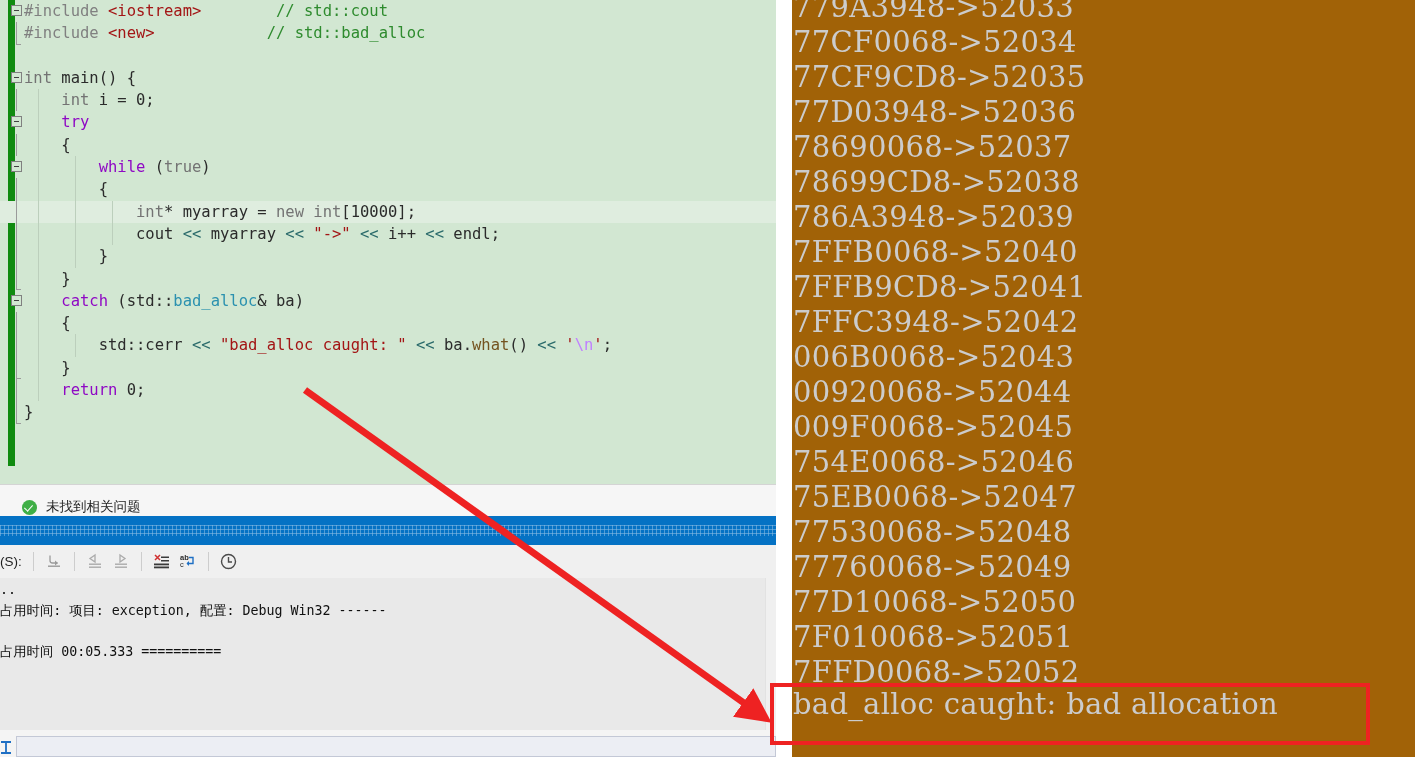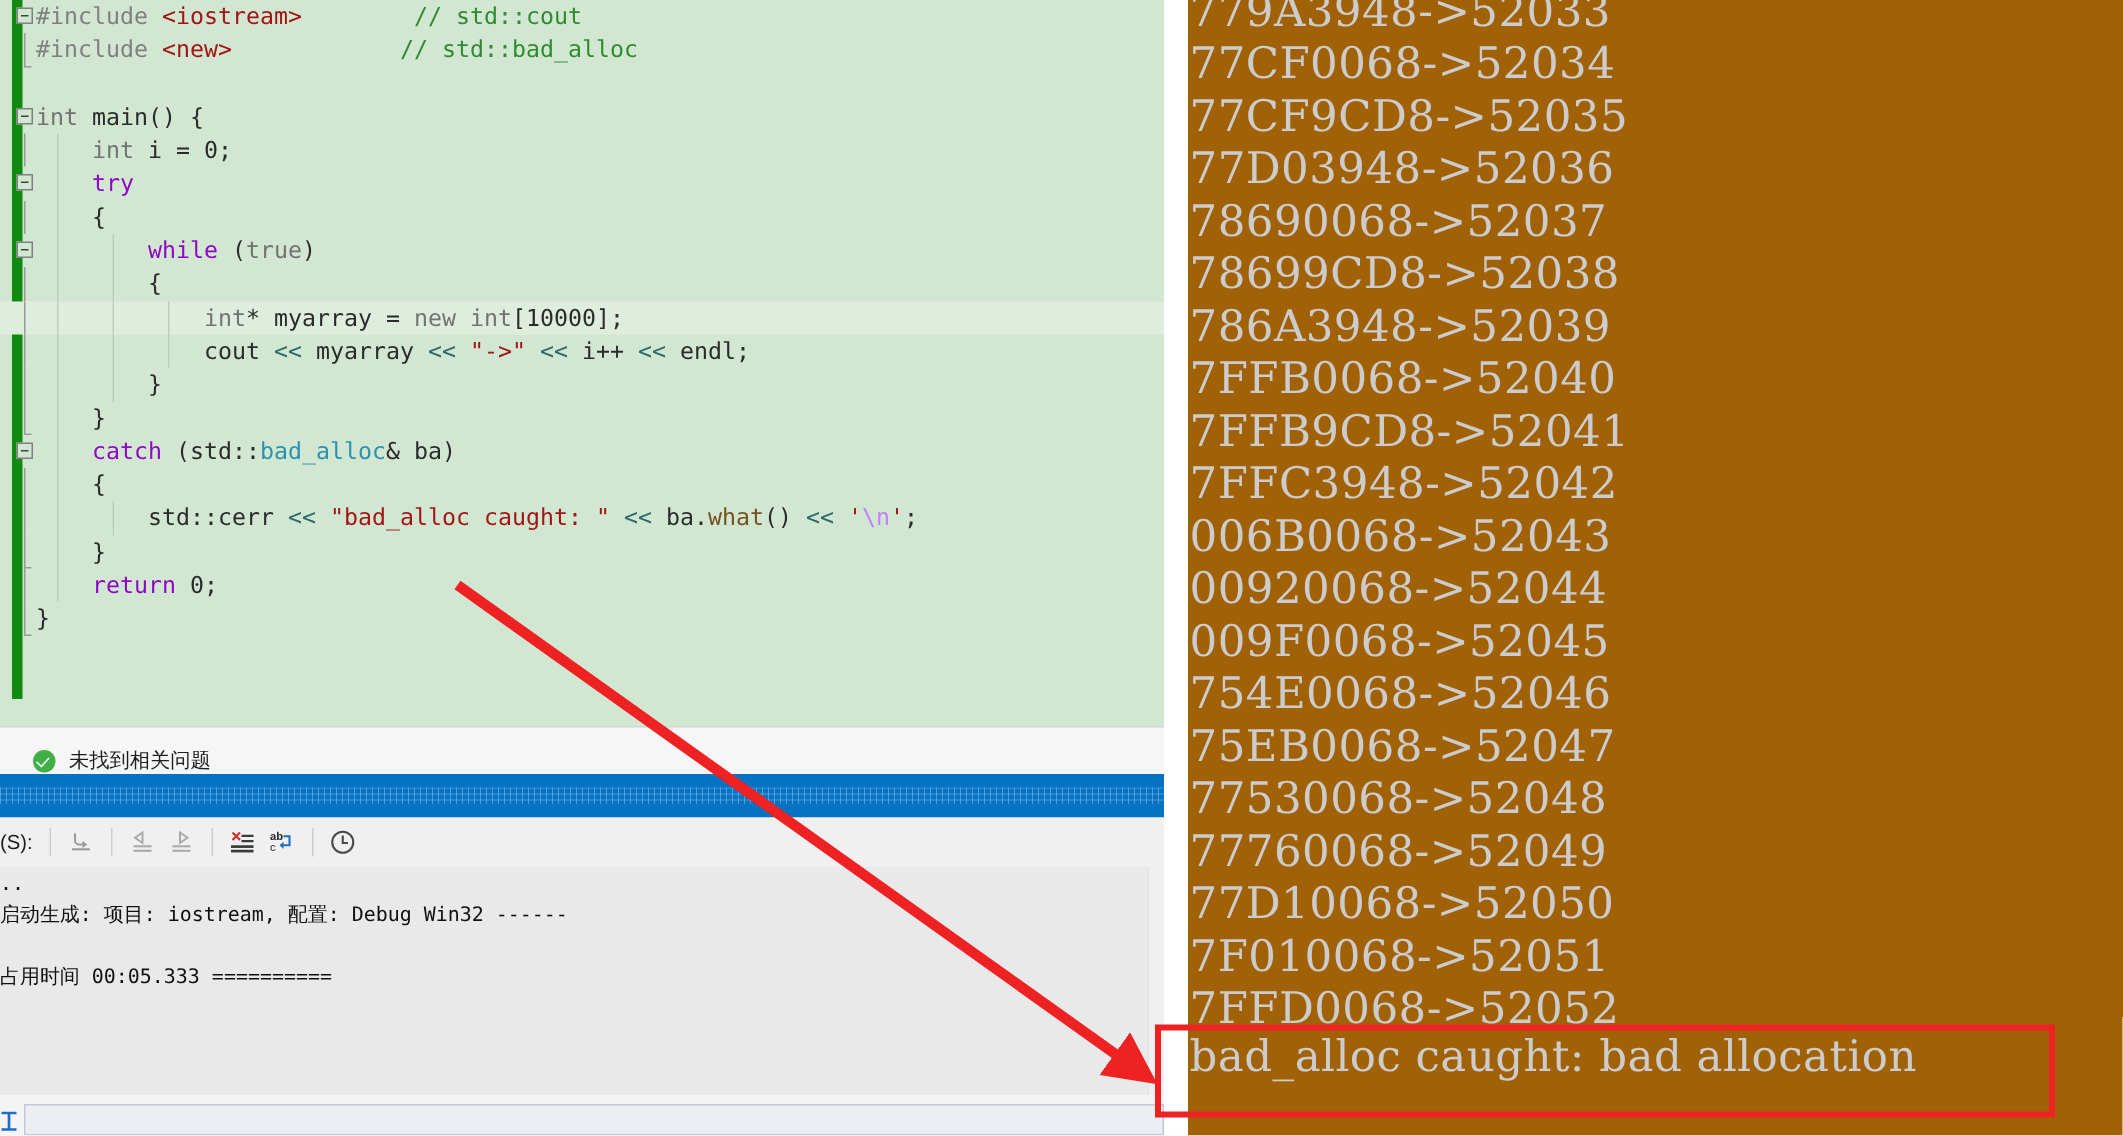--- a/index.html
+++ b/index.html
@@ -340,21 +340,21 @@
       <div class="tb-sep"></div>
 
       <div class="tb-btn">
         <svg width="19" height="19" viewBox="0 0 19 19">
           <circle cx="9.5" cy="9.5" r="7" fill="none" stroke="#4a4a4a" stroke-width="1.4"></circle>
           <path d="M9.5 5 v5 h3.5" fill="none" stroke="#4a4a4a" stroke-width="1.4"></path>
         </svg>
       </div>
     </div>
 
-    <div id="out-text"><div class="oline">..</div><div class="oline">启动生成: 项目: iostream, 配置: Debug Win32 ------</div><div class="oline"> </div><div class="oline">占用时间 00:05.333 ==========</div></div>
+    <div id="out-text"><div class="oline">..</div><div class="oline">占用时间: 项目: exception, 配置: Debug Win32 ------</div><div class="oline"> </div><div class="oline">占用时间 00:05.333 ==========</div></div>
     <div id="ide-scroll"></div>
 
     <div id="bottom-strip">
       <div class="pin">
         <svg width="14" height="18" viewBox="0 0 14 18">
           <path d="M1 4 h10 M6 4 v11 M1 15 h10" stroke="#1e6fc4" stroke-width="1.8" fill="none"></path>
         </svg>
       </div>
       <div class="lbox"></div>
     </div>

